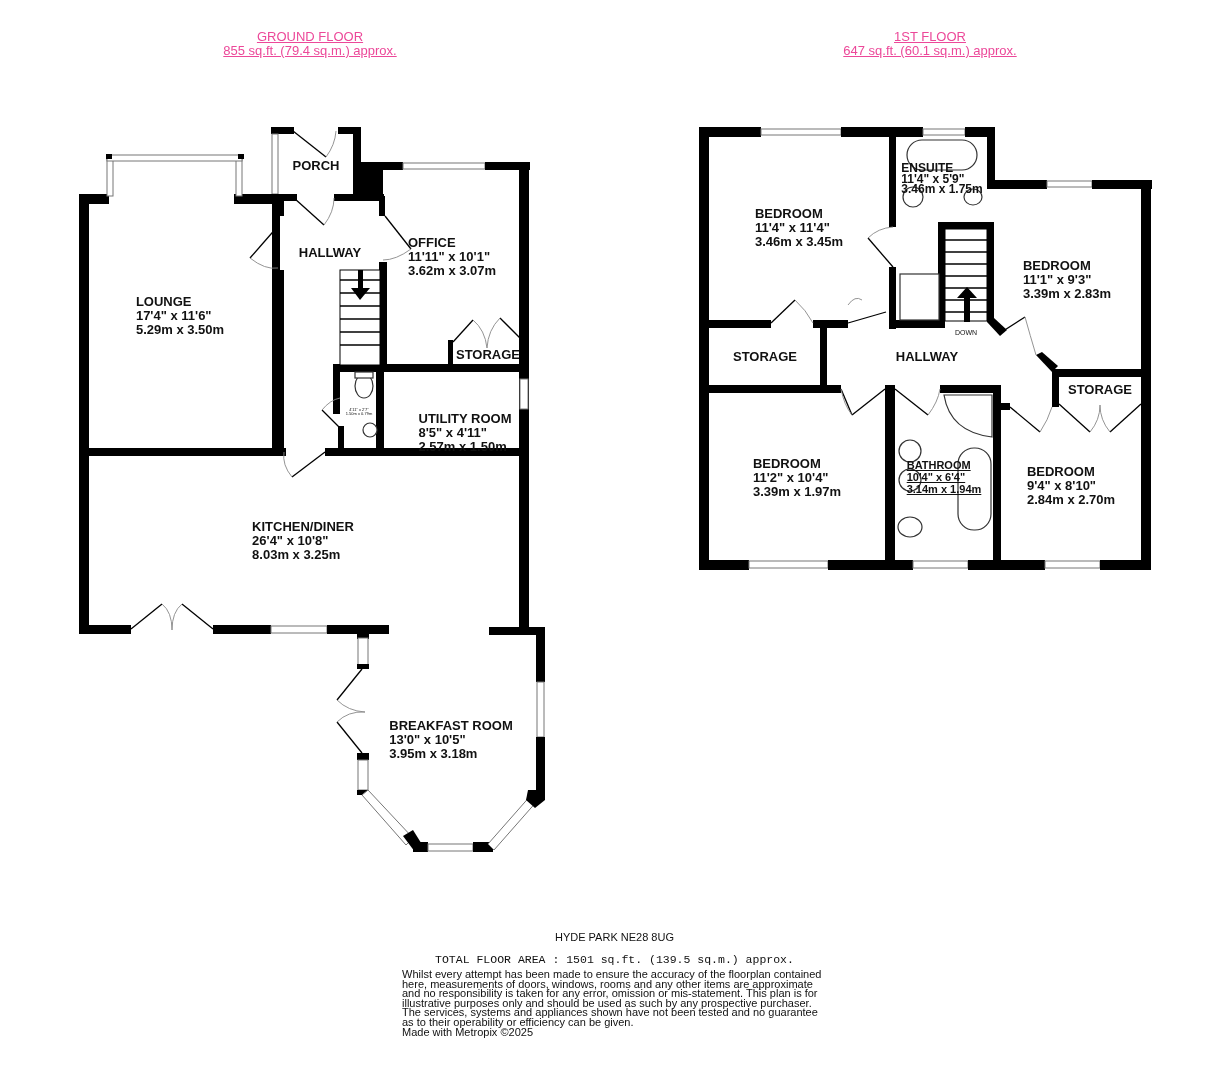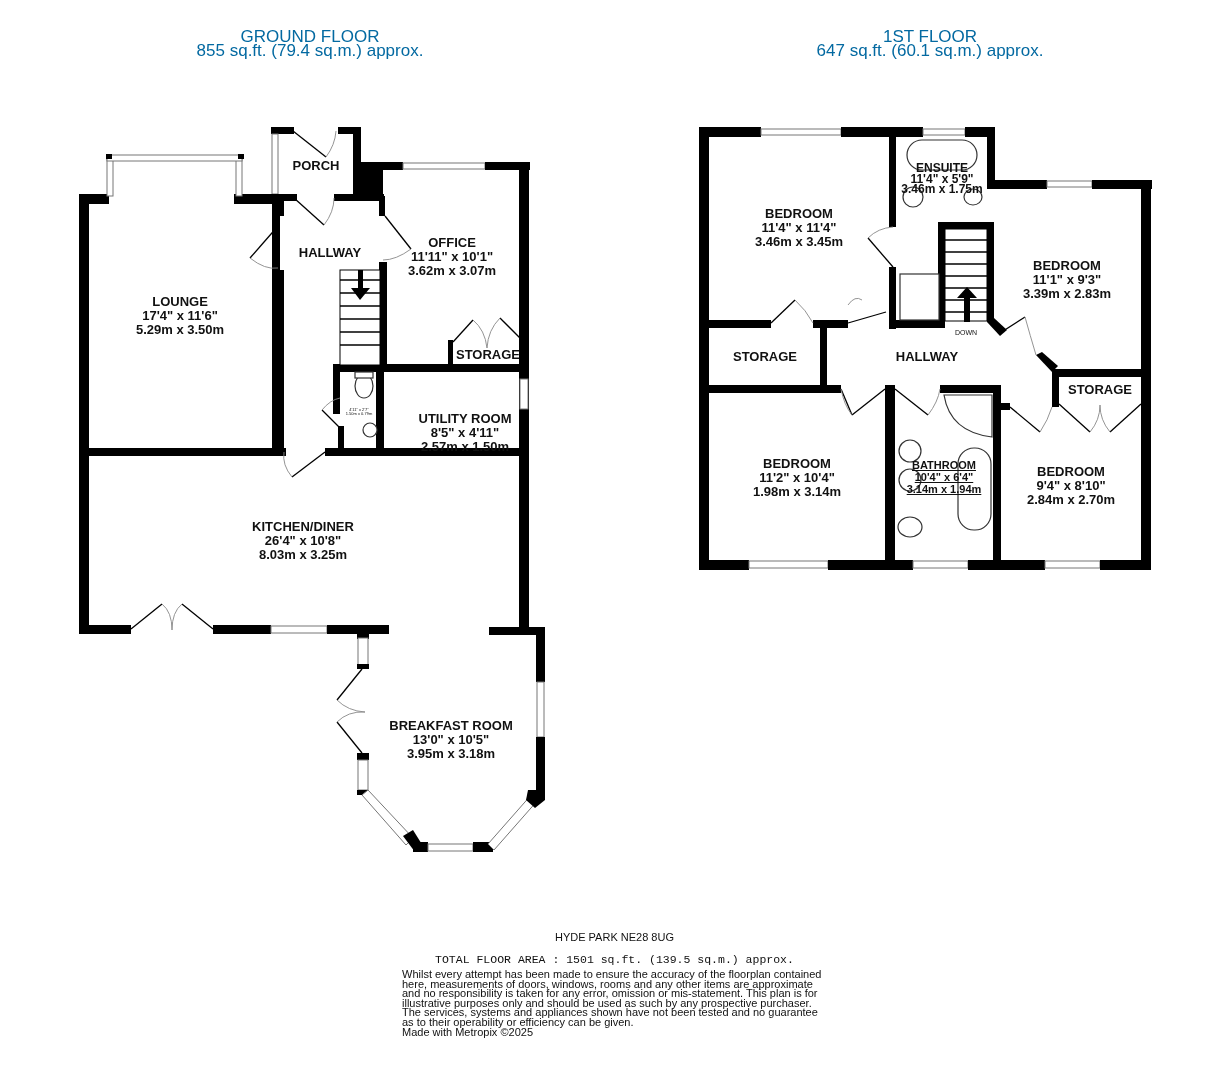--- a/index.html
+++ b/index.html
@@ -1,26 +1,26 @@
 <!DOCTYPE html>
 <html><head>
 <meta charset="utf-8">
 <style>
   html, body { margin: 0; padding: 0; background: #ffffff; }
   body { width: 1229px; height: 1080px; position: relative; overflow: hidden;
          font-family: "Liberation Sans", sans-serif; color: #111; }
-  .floor-header { position: absolute; text-align: center; font-size: 17px; line-height: 14px; color: #0369a1; }
+  .floor-header { position: absolute; text-align: center; font-size: 13px; line-height: 14px; color: #ec4899; text-decoration: underline; }
   .floor-header .t { display: block; }
   svg#plan { position: absolute; left: 0; top: 0; }
   .wall { fill: #000; }
   .win { fill: #fff; stroke: #777; stroke-width: 1; }
   .door { stroke: #000; stroke-width: 1.3; fill: none; }
   .arc { stroke: #888; stroke-width: 0.9; fill: none; }
   .fix { stroke: #333; stroke-width: 1.2; fill: #fff; }
-  .room-label { position: absolute; text-align: center; font-weight: bold; font-size: 13px; line-height: 14px; white-space: nowrap; transform: translateX(-50%); }
+  .room-label { position: absolute; font-weight: bold; font-size: 13px; line-height: 14px; white-space: nowrap; transform: translateX(-50%); }
   .room-label span { display: block; }
   .small-label { position: absolute; font-size: 7px; white-space: nowrap; transform: translateX(-50%); }
   .tiny-label { position: absolute; font-size: 4px; line-height: 4px; text-align: center; transform: translateX(-50%); }
   .footer { position: absolute; left: 0; width: 1229px; text-align: center; }
   .footer .addr { position: absolute; top: 931px; width: 1229px; font-size: 11px; }
   .footer .total { position: absolute; top: 953px; width: 1229px; font-size: 11.5px; font-family: Liberation Mono, monospace; }
   .footer .disc { position: absolute; top: 970px; left: 402px; width: 426px; font-size: 11px; line-height: 9.6px; text-align: left; }
 </style>
 </head>
 <body>
@@ -301,21 +301,21 @@
 <div class="room-label" style="left:927px; top:350px;">
   <span>HALLWAY</span>
 </div>
 <div class="small-label" style="left:966px; top:329px;">DOWN</div>
 <div class="room-label" style="left:1100px; top:383px;">
   <span>STORAGE</span>
 </div>
 <div class="room-label" style="left:797px; top:457px;">
   <span>BEDROOM</span>
   <span>11'2"  x 10'4"</span>
-  <span>1.98m  x 3.14m</span>
+  <span>3.39m  x 1.97m</span>
 </div>
 <div class="room-label" style="left:944px; top:459px; font-size:11px; line-height:12px;text-decoration:underline;">
   <span>BATHROOM</span>
   <span>10'4"  x 6'4"</span>
   <span>3.14m  x 1.94m</span>
 </div>
 <div class="room-label" style="left:1071px; top:465px;">
   <span>BEDROOM</span>
   <span>9'4"  x 8'10"</span>
   <span>2.84m  x 2.70m</span>

